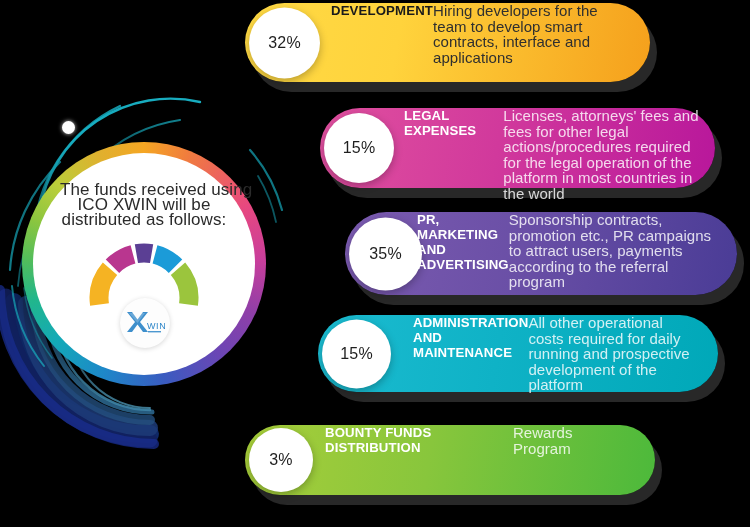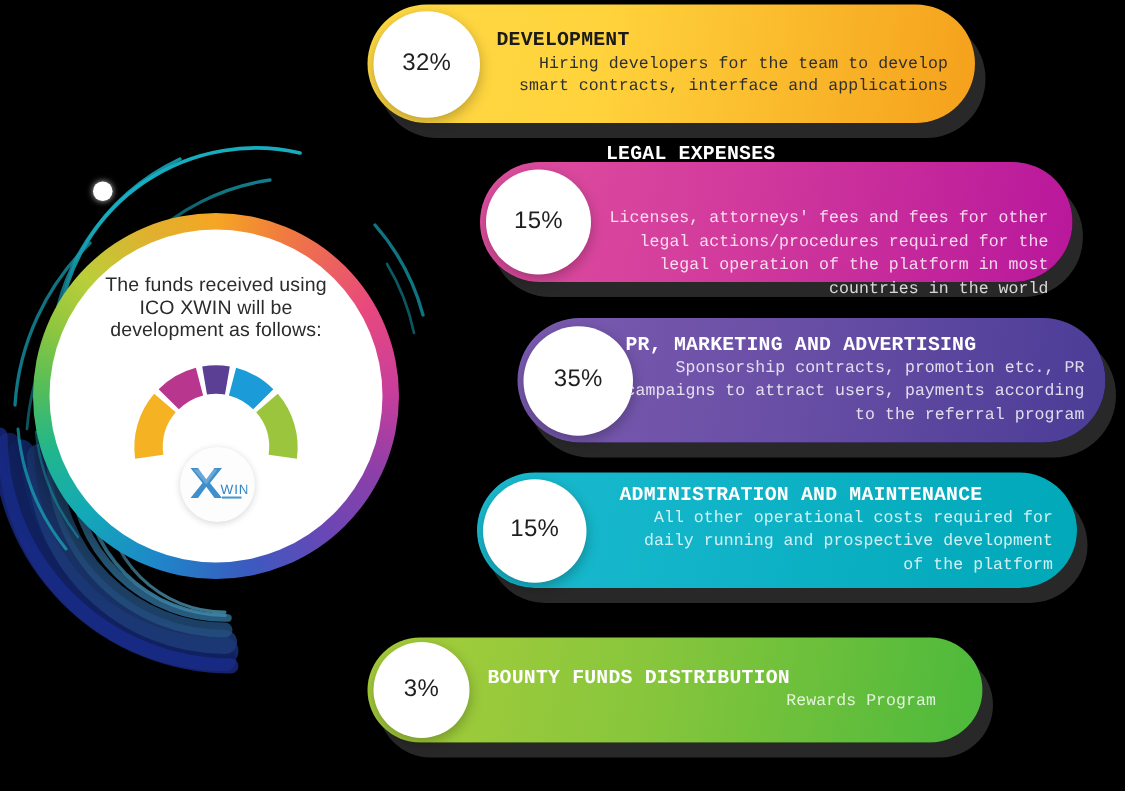--- a/index.html
+++ b/index.html
@@ -67,21 +67,21 @@
     border-radius: 50%;
     background: #ffffff;
   }
   .center-text {
     position: absolute;
     left: 60px;
     top: 92px;
     width: 168px;
     text-align: center;
     color: #2b2b2b;
-    font-size: 13px;
+    font-size: 17px;
     line-height: 15px;
     letter-spacing: 0.1px;
   }
   .center-text div { white-space: nowrap; }
 
   
   .gauge {
     position: absolute;
     left: 88px;
     top: 152px;
@@ -143,35 +143,33 @@
   .badge span {
     color: #1f1f1f;
     font-size: 16px;
     letter-spacing: 0.2px;
   }
   .row-text {
     position: absolute;
     top: 0;
     height: 100%;
     display: flex;
-    flex-direction: column;
+    flex-direction: row;
     justify-content: center;
-    font-family: Liberation Mono, monospace;
   }
   .row-title {
     font-size: 13.2px;
     font-weight: bold;
     letter-spacing: 0.15px;
     margin-bottom: 2px;
   }
   .row-desc {
-    font-size: 11px;
+    font-size: 15px;
     line-height: 15.5px;
     letter-spacing: 0.05px;
-    text-align: right;
   }
   .dark-title { color: #1a1a1a; }
   .dark-desc  { color: #2f2f2f; }
   .light-title { color: #ffffff; }
   .light-desc  { color: rgba(255,255,255,0.82); }
 </style>
 </head>
 <body>
 
 <div id="stage">
@@ -206,21 +204,21 @@
       <circle cx="205" cy="260" r="4" fill="#4d97b5"></circle>
     </svg>
 
     <div class="ring-outer"></div>
     <div class="ring-inner-white"></div>
     <div class="white-dot"></div>
 
     <div class="center-text">
       <div>The funds received using</div>
       <div>ICO XWIN will be</div>
-      <div>development as follows:</div>
+      <div>distributed as follows:</div>
     </div>
 
     <div class="gauge">
       <svg viewBox="0 0 112 112">
         <g transform="translate(56,56)" fill="none" stroke-width="19" stroke-linecap="butt">
           <path d="M -44.5 6.5 A 45 45 0 0 1 -34.0 -29.3" stroke="#F5B323"></path>
           <path d="M -31.5 -31.8 A 45 45 0 0 1 -11.0 -43.6" stroke="#B9368F"></path>
           <path d="M -7.6 -44.3 A 45 45 0 0 1 7.6 -44.3" stroke="#5B3F94"></path>
           <path d="M 11.0 -43.6 A 45 45 0 0 1 31.5 -31.8" stroke="#1B9BD8"></path>
           <path d="M 34.0 -29.3 A 45 45 0 0 1 44.5 6.5" stroke="#9BC53D"></path>

